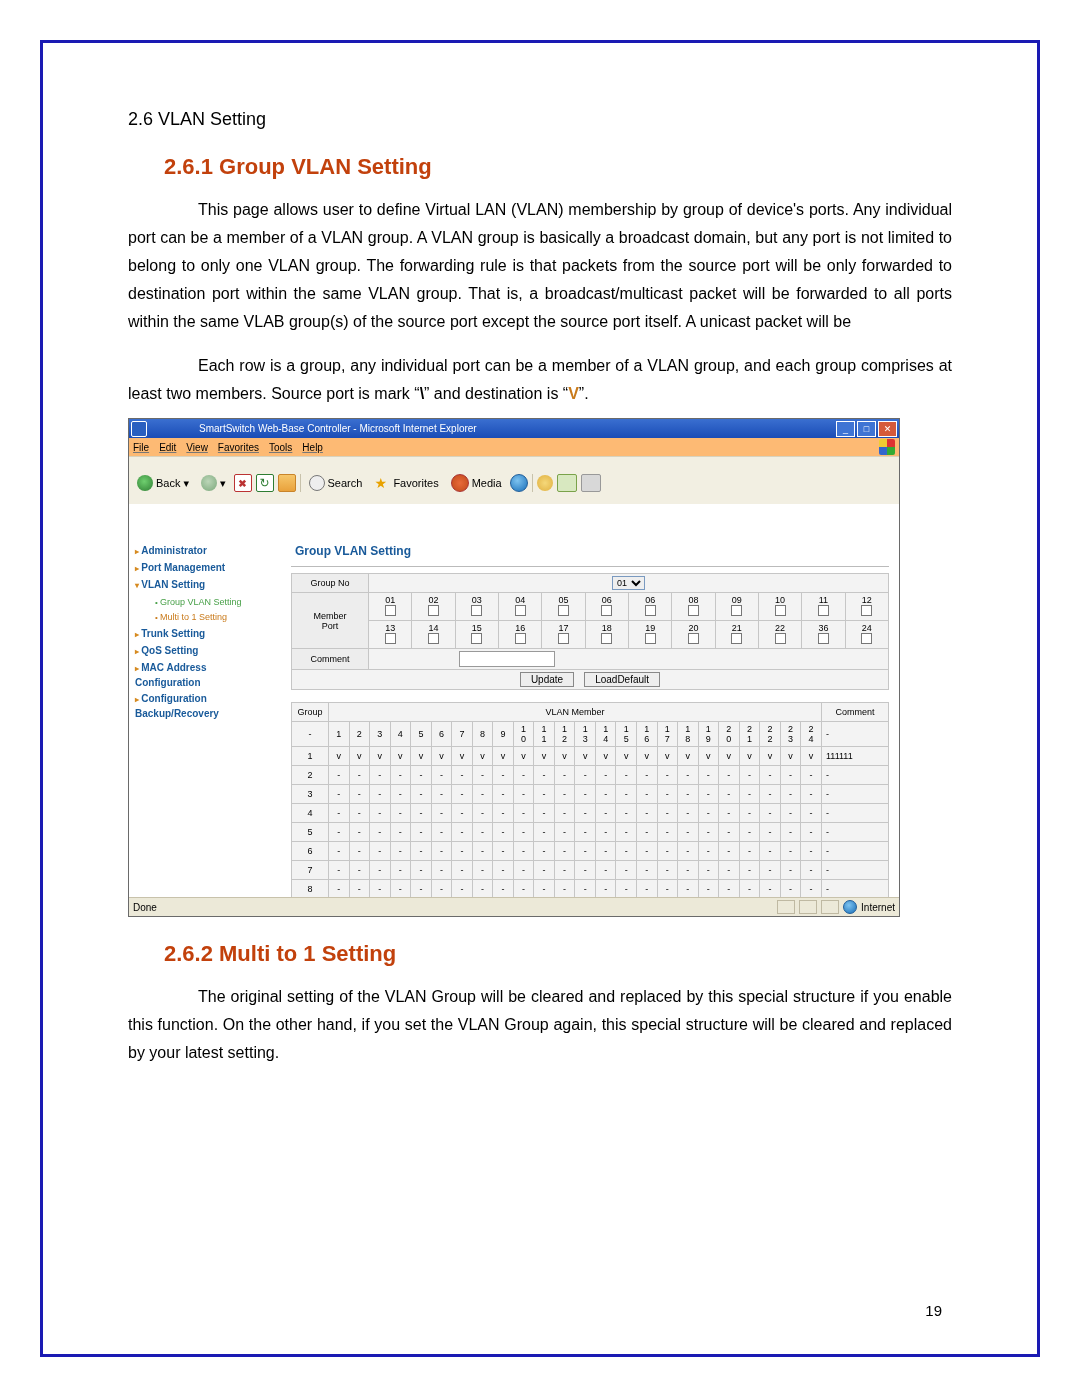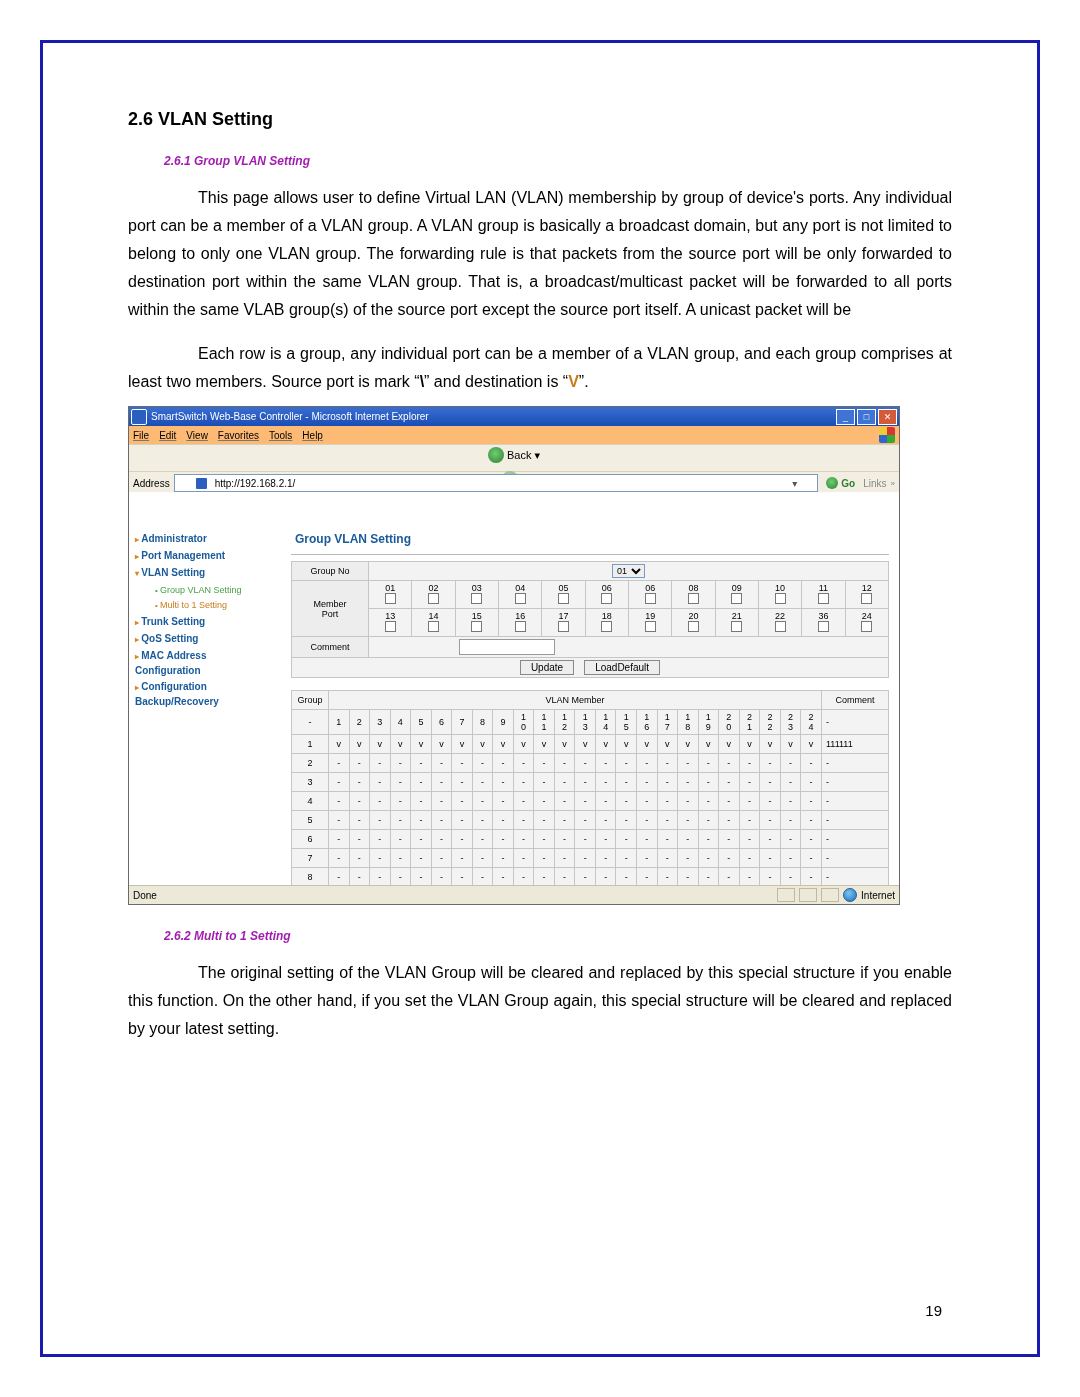--- a/index.html
+++ b/index.html
@@ -1,38 +1,38 @@
 <!DOCTYPE html>
 <html><head>
 <meta charset="utf-8">
 <style>
   html,body{margin:0;padding:0;background:#fff;font-family:Arial,Helvetica,sans-serif;color:#000;}
   .page-outer{width:1080px;height:1397px;margin:0 auto;background:#fff;position:relative;box-sizing:border-box;padding:40px;}
   .page-frame{border:3px solid #1a1ab3;height:100%;box-sizing:border-box;padding:50px 85px 40px 85px;position:relative;}
   .page-number{position:absolute;bottom:35px;right:95px;font-size:15px;}
   h2,h3{margin:0;}
-  .h26{font-weight:bold;font-size:18px;margin-top:16px;margin-bottom:24px;}
-  .hsub{color:#a21caf;font-weight:bold;font-size:12px;margin:8px 0 14px 36px;font-style:italic;}
+  .h26{font-weight:normal;font-size:18px;margin-top:16px;margin-bottom:24px;}
+  .hsub{color:#c2410c;font-weight:bold;font-size:22px;margin:8px 0 14px 36px;}
   .body-text{font-size:16px;line-height:28px;text-align:justify;margin-bottom:10px;}
   .indent{text-indent:70px;}
   .V{color:#c97a1a;font-weight:bold;}
   .slash{font-weight:bold;}
 
   
   .shot{border:1px solid #6a6a6a;width:770px;height:497px;margin:6px 0 24px 0;background:#e8e4d5;position:relative;font-family:Tahoma,Verdana,sans-serif;font-size:10px;color:#000;overflow:hidden;}
-  .titlebar{background:linear-gradient(#3a6fd0,#1a4cb6);height:19px;display:flex;align-items:center;padding:0 2px;color:#fff;}
+  .titlebar{background:linear-gradient(#3a6fd0,#1a4cb6);height:19px;display:flex;align-items:center;padding:0 2px;color:#fff;gap:48px;}
   .tb-ie{width:14px;height:14px;background:#2a5fc0;border:1px solid #fff;border-radius:2px;margin-right:4px;display:inline-block;}
   .tb-text{flex:1;font-size:10px;white-space:nowrap;overflow:hidden;}
   .winbtns{display:flex;gap:2px;}
   .winbtn{width:17px;height:14px;border:1px solid #fff;background:#3f74d4;color:#fff;display:flex;align-items:center;justify-content:center;font-size:9px;}
   .winbtn.close{background:#d55a3a;}
   .menubar{height:18px;background:#fdba74;display:flex;align-items:center;padding:0 4px;gap:10px;color:#000;font-size:10px;}
   .menubar span{text-decoration:underline;text-decoration-color:#777;}
   .menubar .winlogo{margin-left:auto;width:16px;height:16px;background:conic-gradient(#d33 0 25%,#3a3 0 50%,#36c 0 75%,#ec3 0 100%);border-radius:2px;}
-  .toolbar{height:26px;background:#f2efe2;border-top:1px solid #d8d2bd;border-bottom:1px solid #d8d2bd;display:flex;align-items:center;padding:0 4px;gap:4px;font-size:11px;flex-direction:column;}
+  .toolbar{height:26px;background:#f2efe2;border-top:1px solid #d8d2bd;border-bottom:1px solid #d8d2bd;display:flex;align-items:center;padding:13px 4px;gap:4px;font-size:11px;}
   .tbtn{display:inline-flex;align-items:center;gap:3px;padding:2px 4px;}
   .ic{width:16px;height:16px;border-radius:50%;display:inline-block;}
   .ic.back{background:radial-gradient(circle at 45% 40%,#6fcf6f,#2e7d32);} 
   .ic.fwd{background:radial-gradient(circle at 45% 40%,#bcd6b8,#7aa77a);} 
   .ic.stop{border-radius:2px;border:1px solid #b33;color:#b33;font-weight:bold;display:inline-flex;align-items:center;justify-content:center;font-size:10px;background:#fff;}
   .ic.refresh{border-radius:2px;border:1px solid #2e7d32;color:#2e7d32;background:#fff;display:inline-flex;align-items:center;justify-content:center;font-size:12px;}
   .ic.home{border-radius:2px;background:linear-gradient(#f6c66a,#e9a23c);border:1px solid #c9842a;}
   .ic.search{border-radius:50%;border:1px solid #777;background:#eee;width:14px;height:14px;}
   .ic.star{color:#e8a200;font-size:14px;background:none;border:none;}
   .ic.media{border-radius:50%;background:radial-gradient(circle,#e86a3a,#c04a1a);border:1px solid #a33;}

